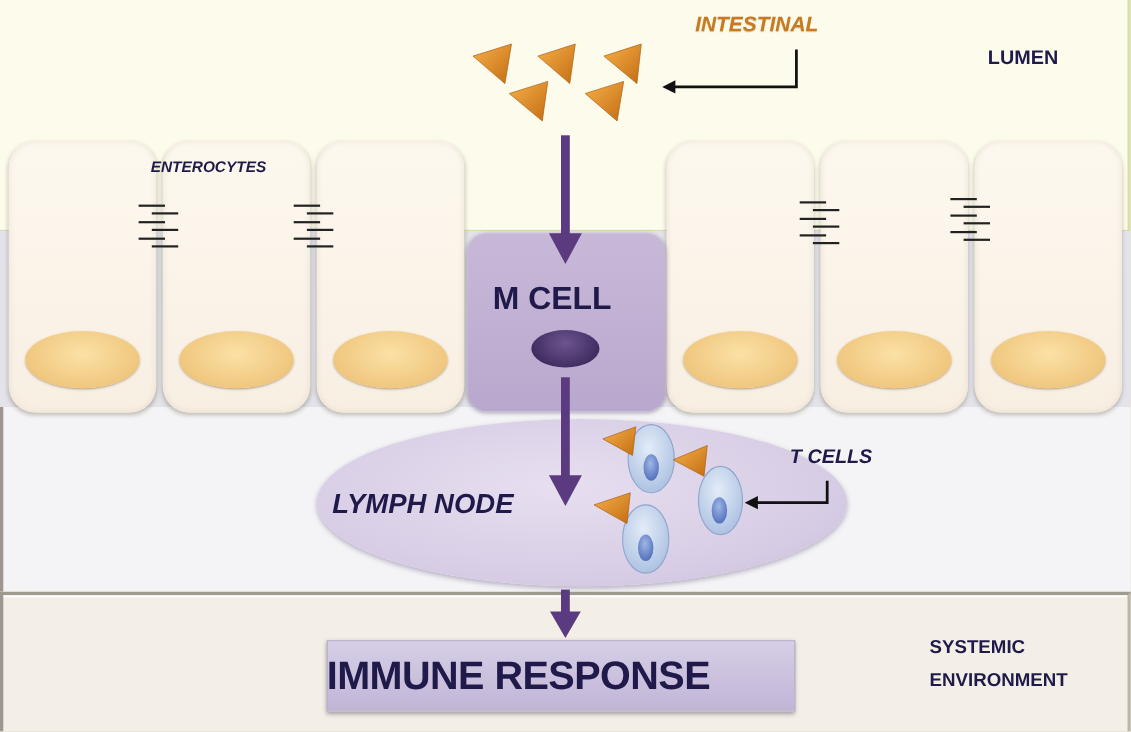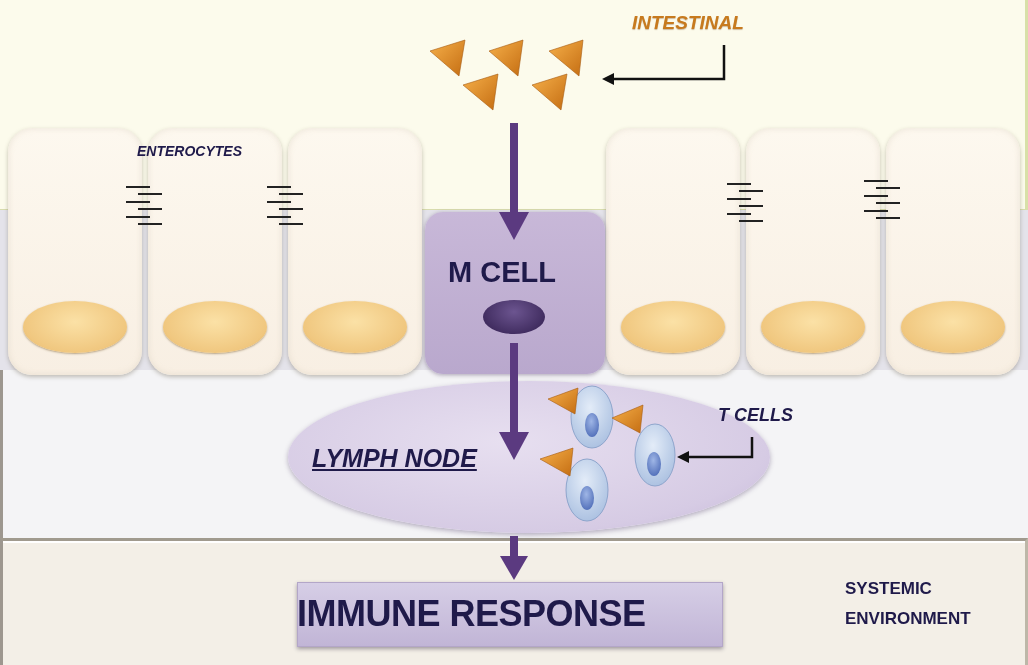--- a/index.html
+++ b/index.html
@@ -159,27 +159,28 @@
 
   <g>
     <polyline points="752,437 752,457 686,457" fill="none" stroke="#111" stroke-width="2.5"></polyline>
     <polygon points="677,457 689,451 689,463" fill="#111"></polygon>
   </g>
 </svg>
 
 <div class="lbl ital" style="left:632px;top:12px;font-size:19px;color:#c77a1e;text-shadow:0 1px 1px rgba(120,70,20,.35);">INTESTINAL</div>
 
 <div class="lbl" style="left:855px;top:38px;width:150px;text-align:center;font-size:18px;line-height:28px;">
+  <div>LUMEN</div>
 </div>
 
 <div class="lbl ital" style="left:137px;top:143px;font-size:14px;">ENTEROCYTES</div>
 
 <div class="lbl" style="left:448px;top:256px;font-size:29px;text-align:right;">M CELL</div>
 
-<div class="lbl ital" style="left:312px;top:444px;font-size:25px;text-decoration:underline;">LYMPH NODE</div>
+<div class="lbl ital" style="left:302px;top:444px;font-size:25px;">LYMPH NODE</div>
 
 <div class="lbl ital" style="left:718px;top:405px;font-size:18px;">T CELLS</div>
 
 <div class="lbl" style="left:297px;top:582px;width:342px;height:63px;line-height:63px;text-align:right;font-size:36px;letter-spacing:-0.5px;">IMMUNE RESPONSE</div>
 
 <div class="lbl" style="left:845px;top:574px;width:170px;text-align:left;font-size:17px;line-height:30px;">
   <div>SYSTEMIC</div>
   <div>ENVIRONMENT</div>
 </div>
 

